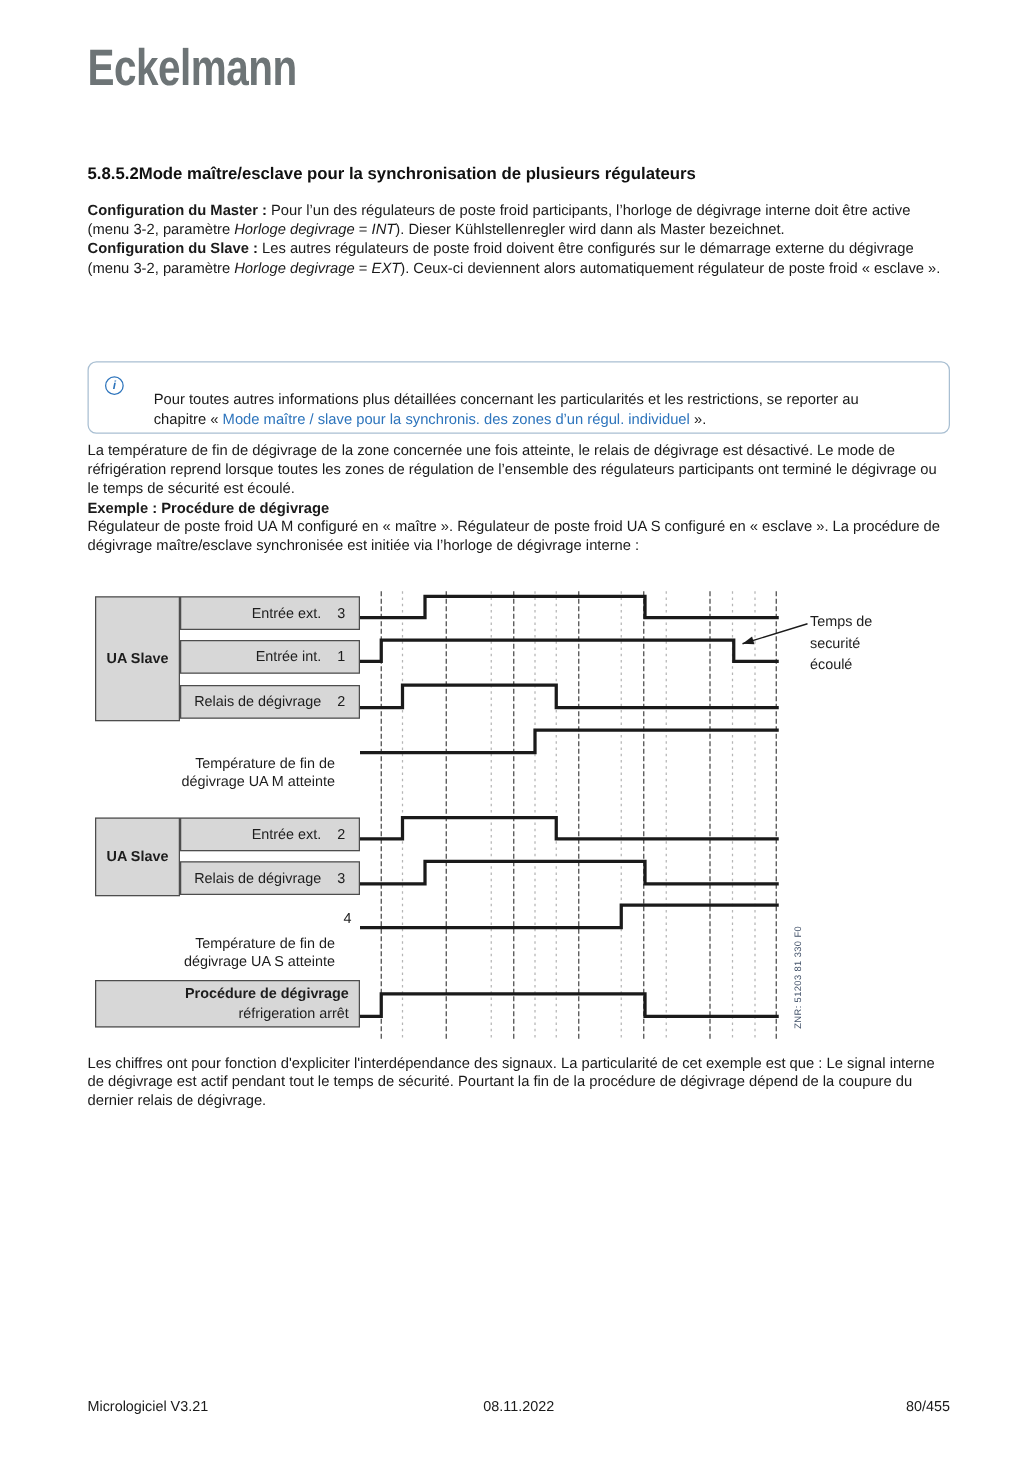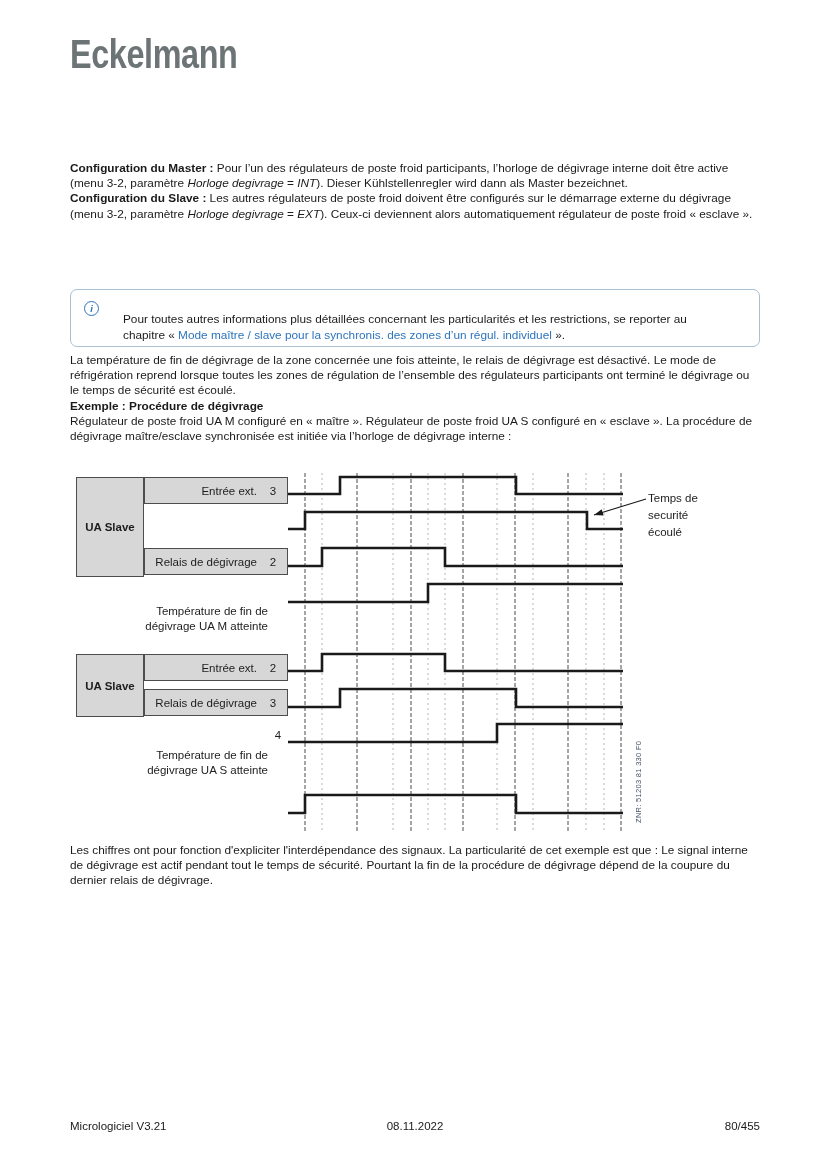--- a/index.html
+++ b/index.html
@@ -67,20 +67,23 @@
   .footer .fc{position:absolute;left:0;width:690px;text-align:center;}
   .footer .fr{position:absolute;right:0;}
 </style>
 </head>
 <body>
 
 <div class="page">
 
   <div class="logo">Eckelmann</div>
 
+  <div class="heading">
+    <span class="num">5.8.5.2</span><span>Mode maître/esclave pour la synchronisation de plusieurs régulateurs</span>
+  </div>
 
   <div class="tblock" style="top:161px;">
     <p><span class="run-b">Configuration du Master : </span><span>Pour l’un des régulateurs de poste froid participants, l’horloge de dégivrage interne doit être active (menu 3-2, paramètre </span><span class="run-i">Horloge degivrage</span><span> = </span><span class="run-i">INT</span><span>). Dieser Kühlstellenregler wird dann als Master bezeichnet.</span><br><span class="run-b">Configuration du Slave : </span><span>Les autres régulateurs de poste froid doivent être configurés sur le démarrage externe du dégivrage (menu 3-2, paramètre </span><span class="run-i">Horloge degivrage</span><span> = </span><span class="run-i">EXT</span><span>). Ceux-ci deviennent alors automatiquement régulateur de poste froid « esclave ».</span></p>
   </div>
 
   <div class="infobox">
     <span class="info-icon">i</span>
     <p style="margin:12px;"><span>Pour toutes autres informations plus détaillées concernant les particularités et les restrictions, se reporter au chapitre « </span><span class="run-l">Mode maître / slave pour la synchronis. des zones d’un régul. individuel</span><span> ».</span></p>
   </div>
 
@@ -121,20 +124,24 @@
       <span>UA Slave</span>
     </div>
     <div class="gbox" style="left:76px;top:654px;width:68px;height:63px;">
       <span>UA Slave</span>
     </div>
 
     <div class="rbox" style="top:477px;">
       <span>Entrée ext.</span>
         <span class="rnum">3</span>
     </div>
+    <div class="rbox" style="top:512px;">
+      <span>Entrée int.</span>
+        <span class="rnum">1</span>
+    </div>
     <div class="rbox" style="top:548px;">
       <span>Relais de dégivrage</span>
         <span class="rnum">2</span>
     </div>
     <div class="rbox" style="top:654px;">
       <span>Entrée ext.</span>
         <span class="rnum">2</span>
     </div>
     <div class="rbox" style="top:689px;">
       <span>Relais de dégivrage</span>
@@ -144,20 +151,24 @@
     <div class="tlabel" style="top:584px;">
       <div>Température de fin de</div>
       <div>dégivrage UA M atteinte</div>
     </div>
     <div class="tlabel" style="top:728px;">
       <div>Température de fin de</div>
       <div>dégivrage UA S atteinte</div>
     </div>
     <span class="tnum" style="left:270px;top:729px;">4</span>
 
+    <div class="pbox">
+      <div class="pl1">Procédure de dégivrage</div>
+      <div class="pl2">réfrigeration arrêt</div>
+    </div>
 
     <div class="annot">
       <div>Temps de</div>
       <div>securité</div>
       <div>écoulé</div>
     </div>
 
     <div class="znr">ZNR: 51203 81 330 F0</div>
   </div>
 

